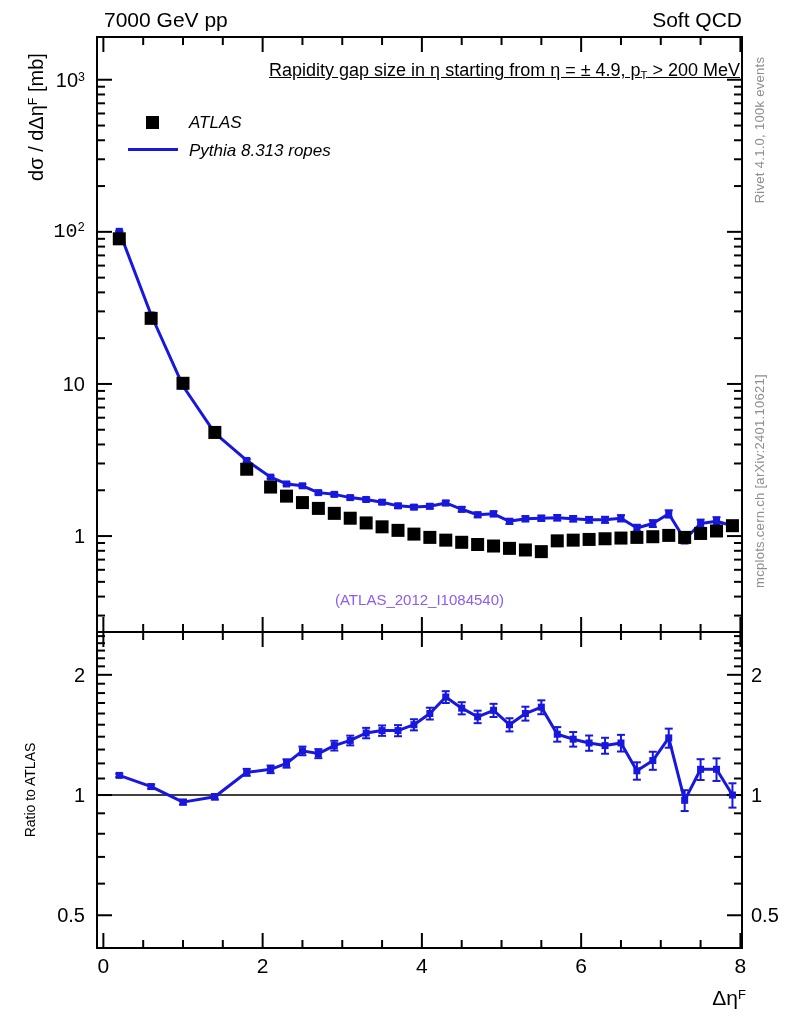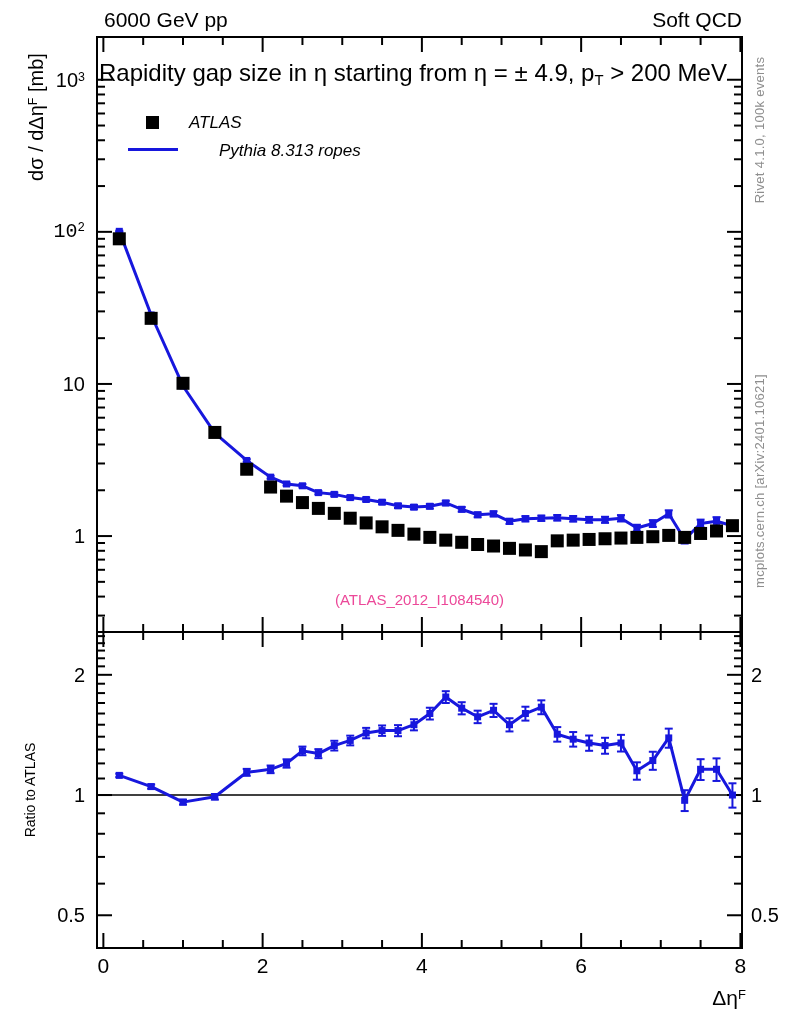--- a/index.html
+++ b/index.html
@@ -3,21 +3,21 @@
 <meta charset="utf-8">
 <style>
   html,body{margin:0;padding:0;background:#fff;}
   .page{
     position:relative;width:786px;height:1024px;background:#ffffff;
     font-family:"Liberation Sans","DejaVu Sans",sans-serif;color:#000;overflow:hidden;
   }
   .abs{position:absolute;}
   .txt{white-space:nowrap;line-height:1;}
   .hdr{font-size:21px;top:9px;}
-  .title{font-size:24px;text-align:left;left:99px;right:46px;top:61px;}
+  .title{font-size:18px;text-align:right;left:99px;right:46px;top:61px;text-decoration:underline;}
   .legend-label{font-size:17px;font-style:italic;}
   .watermark{font-size:15px;text-align:center;left:97px;right:44px;top:592px;}
   .rot{position:absolute;transform-origin:0 0;transform:rotate(-90deg) translate(-50%,-50%);white-space:nowrap;line-height:1;}
   .ylab-main{font-size:20px;}
   .ylab-ratio{font-size:14px;}
   .note{font-size:13px;letter-spacing:0.3px;}
   .sup{font-size:62%;vertical-align:0.5em;}
   .sub{font-size:62%;vertical-align:-0.3em;}
   .tick-label{position:absolute;font-size:20px;line-height:1;white-space:nowrap;}
   .ytl{transform:translateY(-50%);text-align:right;}
@@ -25,21 +25,21 @@
   .swatch-sq{position:absolute;width:13px;height:13px;}
   .swatch-line{position:absolute;width:50px;height:3px;}
   svg{position:absolute;left:0;top:0;}
   .z0{z-index:0}.z1{z-index:1}.z2{z-index:2}
 </style>
 </head>
 <body>
 
 <div class="page">
 
-  <div class="abs txt watermark z0" style="color: #ec4899;">(ATLAS_2012_I1084540)</div>
+  <div class="abs txt watermark z0" style="color: #8b5cf6;">(ATLAS_2012_I1084540)</div>
 
   <svg class="z1" id="plot-canvas" width="786" height="1024" viewBox="0 0 786 1024">
       <rect x="97" y="37" width="645" height="595" fill="none" stroke="#000000" stroke-width="2"></rect>
       <rect x="97" y="632" width="645" height="316" fill="none" stroke="#000000" stroke-width="2"></rect>
       <line x1="103.37037037037037" y1="37" x2="103.37037037037037" y2="52" stroke-width="2" stroke="#000000"></line>
       <line x1="103.37037037037037" y1="632" x2="103.37037037037037" y2="617" stroke-width="2" stroke="#000000"></line>
       <line x1="103.37037037037037" y1="632" x2="103.37037037037037" y2="647" stroke-width="2" stroke="#000000"></line>
       <line x1="103.37037037037037" y1="948" x2="103.37037037037037" y2="933" stroke-width="2" stroke="#000000"></line>
       <line x1="262.6296296296297" y1="37" x2="262.6296296296297" y2="52" stroke-width="2" stroke="#000000"></line>
       <line x1="262.6296296296297" y1="632" x2="262.6296296296297" y2="617" stroke-width="2" stroke="#000000"></line>
@@ -530,32 +530,32 @@
       <rect x="617.462962962963" y="739.4883220066456" width="7" height="7" fill="#1717dd"></rect>
       <rect x="633.3888888888889" y="767.2990542044687" width="7" height="7" fill="#1717dd"></rect>
       <rect x="649.3148148148149" y="757.0503397903354" width="7" height="7" fill="#1717dd"></rect>
       <rect x="665.2407407407408" y="734.4238561819349" width="7" height="7" fill="#1717dd"></rect>
       <rect x="681.1666666666666" y="796.8231690356671" width="7" height="7" fill="#1717dd"></rect>
       <rect x="697.0925925925926" y="765.7973510444684" width="7" height="7" fill="#1717dd"></rect>
       <rect x="713.0185185185186" y="765.7973510444684" width="7" height="7" fill="#1717dd"></rect>
       <rect x="728.9444444444445" y="791.5401525586537" width="7" height="7" fill="#1717dd"></rect>
     </svg>
 
-  <div class="abs txt hdr z2" style="left:104px;">6000 GeV pp</div>
+  <div class="abs txt hdr z2" style="left:104px;">7000 GeV pp</div>
   <div class="abs txt hdr z2" style="right:44px;text-align:center;">Soft QCD</div>
 
   <div class="abs txt title z2">
     <span>Rapidity gap size in η starting from η = ± 4.9, p</span><span class="sub">T</span><span> &gt; 200 MeV</span>
   </div>
 
   <div class="abs z2">
     <span class="swatch-sq" style="left: 146px; top: 116px; background: rgb(0, 0, 0);"></span>
     <span class="abs txt legend-label" style="left:189px;top:114px;">ATLAS</span>
     <span class="swatch-line" style="left: 128px; top: 148px; background: rgb(23, 23, 221);"></span>
-    <span class="abs txt legend-label" style="left:189px;top:142px;margin-left:30px;">Pythia 8.313 ropes</span>
+    <span class="abs txt legend-label" style="left:189px;top:142px;">Pythia 8.313 ropes</span>
   </div>
 
   <div class="rot ylab-main z2" style="left:36px;top:117px;">
     <span>dσ / dΔη</span><span class="sup">F</span><span> [mb]</span>
   </div>
   <div class="rot ylab-ratio z2" style="left:30px;top:790px;">Ratio to ATLAS</div>
 
   <div class="rot note z2" style="left: 759px; top: 130px; color: rgb(142, 142, 142);">Rivet 4.1.0,  100k events</div>
   <div class="rot note z2" style="left: 759px; top: 481px; color: rgb(142, 142, 142);">mcplots.cern.ch [arXiv:2401.10621]</div>
 

